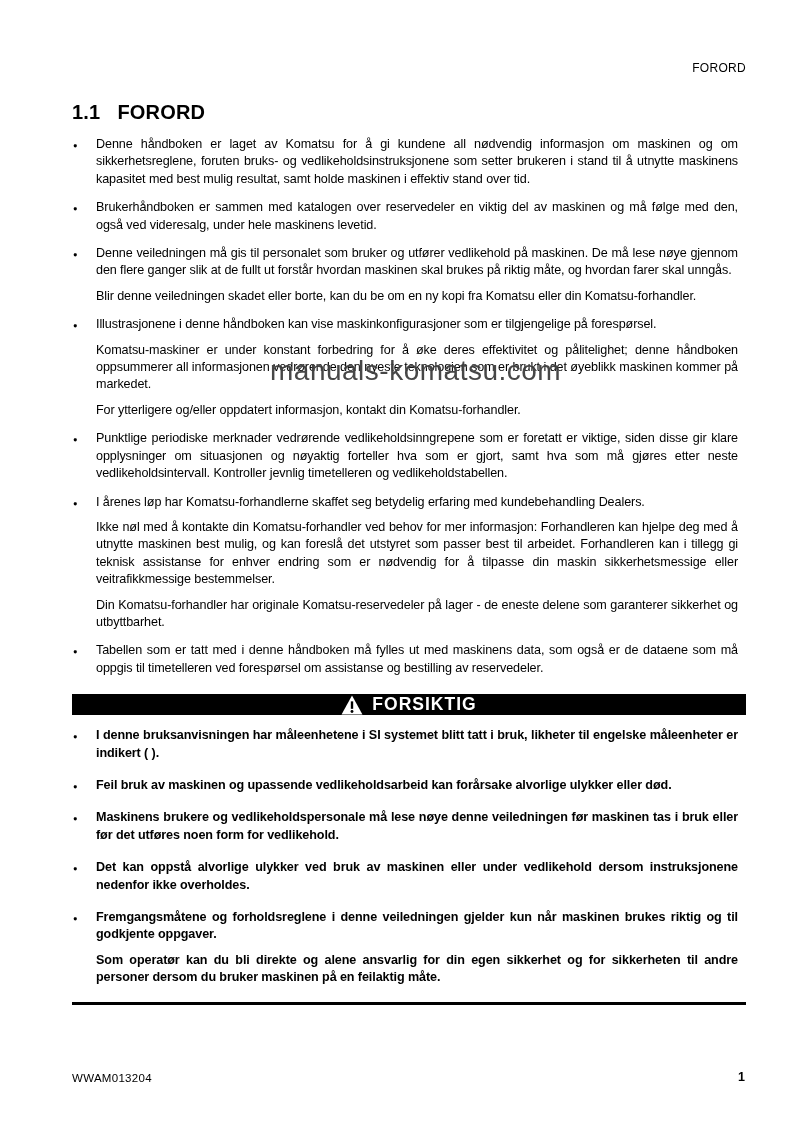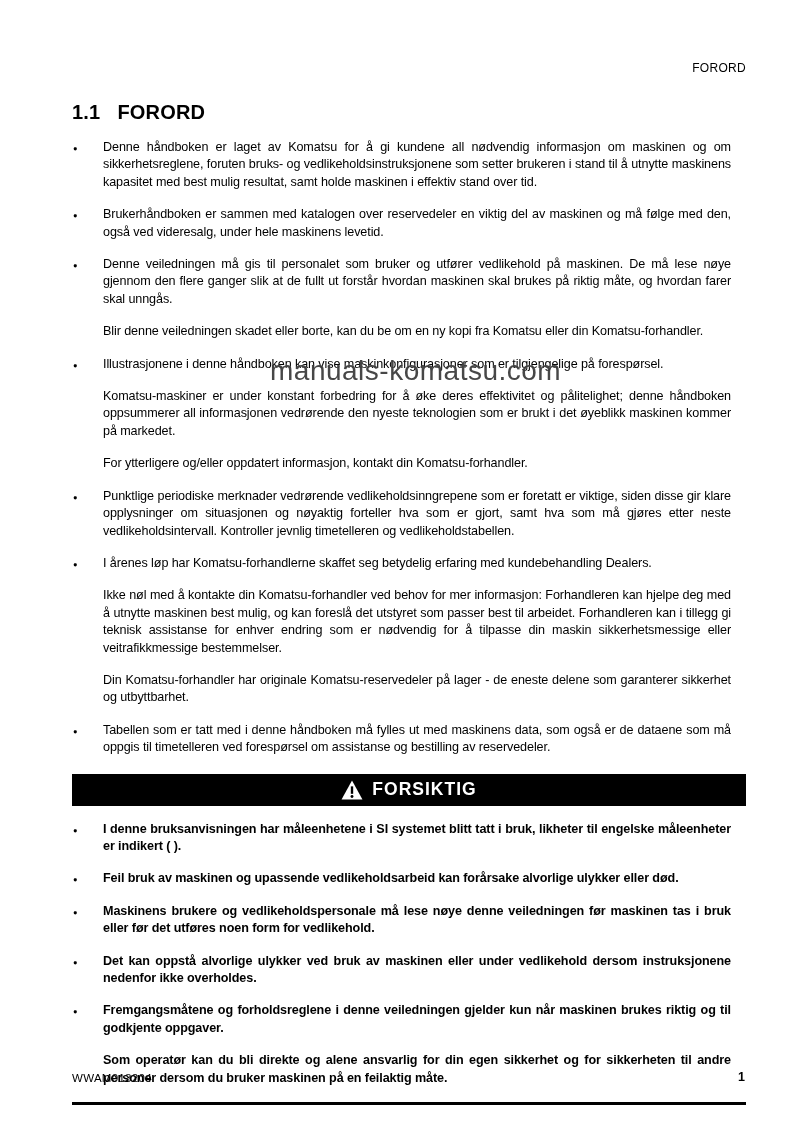--- a/index.html
+++ b/index.html
@@ -43,29 +43,29 @@
     text-align: justify;
     letter-spacing: -0.1px;
   }
   ul.bullets li::before {
     content: "●";
     position: absolute;
     left: 1px;
     top: 1px;
     font-size: 7.5px;
   }
-  ul.bullets .para { margin: 15px; }
+  ul.bullets .para { margin: 8px; }
   ul.bullets.warning-list li {
     font-weight: bold;
     margin-bottom: 15px;
   }
   .warn-banner {
     margin-top: 17px;
     margin-bottom: 11px;
-    height: 32px;
+    height: 21px;
     background: #000;
     color: #fff;
     display: flex;
     align-items: center;
     justify-content: center;
     gap: 9px;
   }
   .warn-banner .warn-label {
     font-size: 17.5px;
     font-weight: bold;

